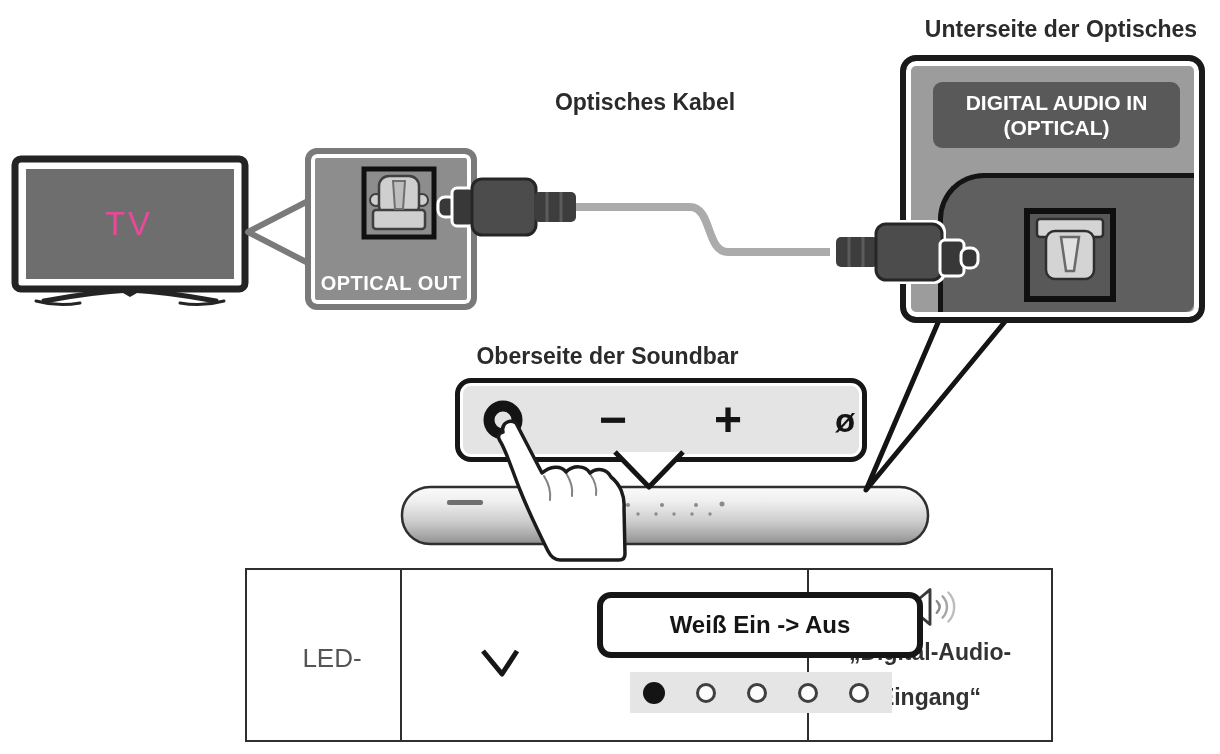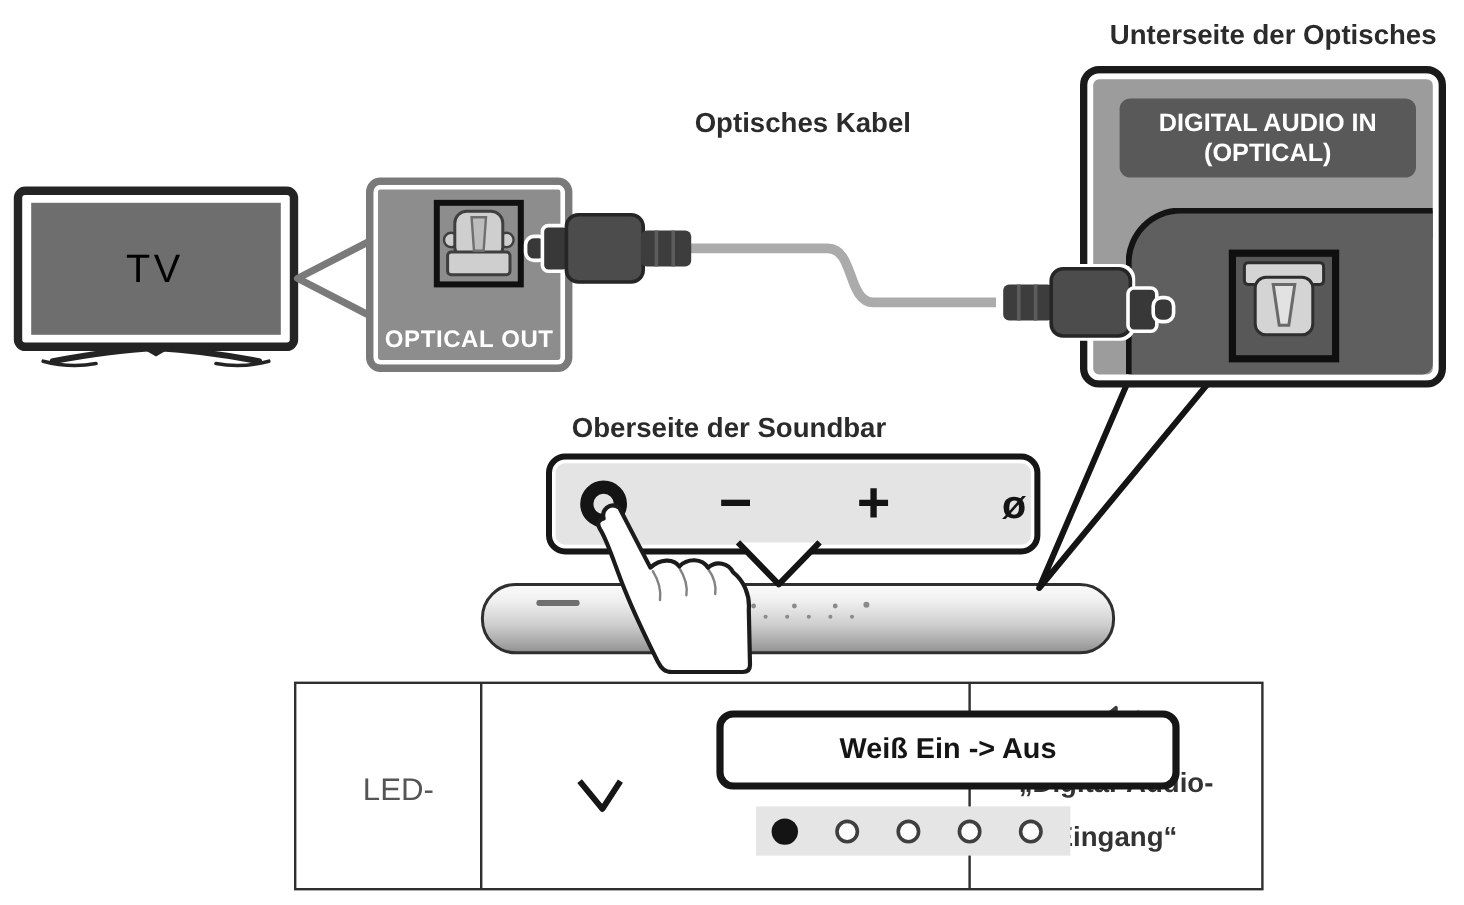--- a/index.html
+++ b/index.html
@@ -5,21 +5,21 @@
   html,body{margin:0;padding:0;background:#ffffff;}
   .stage{position:relative;width:1220px;height:754px;background:#fff;overflow:hidden;
          font-family:"Liberation Sans",sans-serif;color:#2b2b2b;}
   .abs{position:absolute;}
   svg{display:block;}
   .layer{position:absolute;left:0;top:0;}
 
   
   .title{font-weight:bold;font-size:23px;color:#2b2b2b;text-align:center;line-height:34px;}
   .tv-label{left:17px;top:162px;width:224px;height:124px;display:flex;align-items:center;justify-content:center;
-            color:#000000;font-size:33px;letter-spacing:3px;z-index:2;}
+            color:#ec4899;font-size:33px;letter-spacing:3px;z-index:2;}
 
   
   .optical-box{left:305px;top:148px;width:172px;height:162px;box-sizing:border-box;
                background:#8d8d8d;border:6px solid #7a7a7a;border-radius:12px;
                box-shadow:inset 0 0 0 4px #ffffff;z-index:2;}
   .optical-box .port{position:absolute;left:50px;top:12px;}
   .optical-box .plabel{position:absolute;left:0;bottom:9px;width:100%;text-align:center;
                color:#ffffff;font-weight:bold;font-size:20px;letter-spacing:.5px;margin-top:14px;}
 
   
@@ -46,30 +46,30 @@
 
   
   .table{left:245px;top:568px;width:808px;height:174px;box-sizing:border-box;
          border:2px solid #2f2f2f;display:flex;z-index:2;}
   .cell{box-sizing:border-box;height:100%;}
   .c1{width:155px;border-right:2px solid #2f2f2f;display:flex;flex-direction:column;align-items:center;
       justify-content:center;color:#555;font-size:26px;line-height:48px;padding-top:6px;padding-left:17px;}
   .c2{width:407px;border-right:2px solid #2f2f2f;position:relative;}
   .c3{flex:1;display:flex;flex-direction:column;align-items:center;padding-top:14px;
       font-weight:bold;font-size:23px;color:#333;line-height:45px;}
-  .led-callout{position:absolute;left:195px;top:22px;width:386px;height:66px;box-sizing:border-box;
+  .led-callout{position:absolute;left:195px;top:22px;width:326px;height:66px;box-sizing:border-box;
       background:#fff;border:6px solid #161616;border-radius:14px;display:flex;align-items:center;
       justify-content:center;font-weight:bold;font-size:24px;color:#151515;}
   .led-strip{position:absolute;left:228px;top:102px;width:262px;height:41px;background:#e5e5e5;
       display:flex;align-items:center;gap:31px;padding-left:13px;box-sizing:border-box;}
   .led{border-radius:50%;box-sizing:border-box;}
   .led.on{width:22px;height:22px;background:#141414;}
   .led.off{width:20px;height:20px;background:#fdfdfd;border:3px solid #3f3f3f;}
 
-  .lbl-cable{left:514px;top:85px;width:310px;z-index:2;}
+  .lbl-cable{left:490px;top:85px;width:310px;z-index:2;}
   .lbl-underside{left:905px;top:12px;width:312px;z-index:2;}
   .lbl-topside{left:450px;top:339px;width:315px;z-index:2;}
 </style>
 </head>
 <body>
 
 <div class="stage">
 
   <svg class="layer" width="1220" height="754" viewBox="0 0 1220 754">
     <defs>

